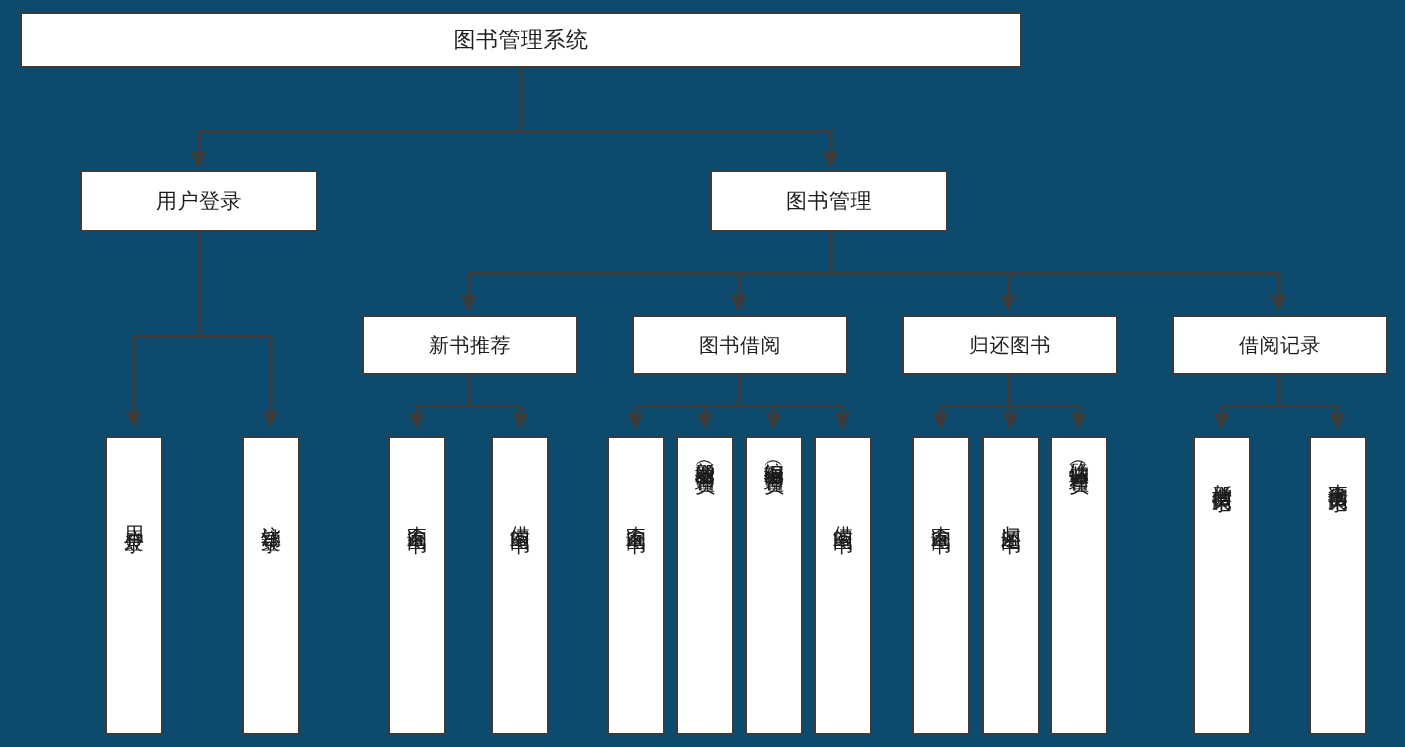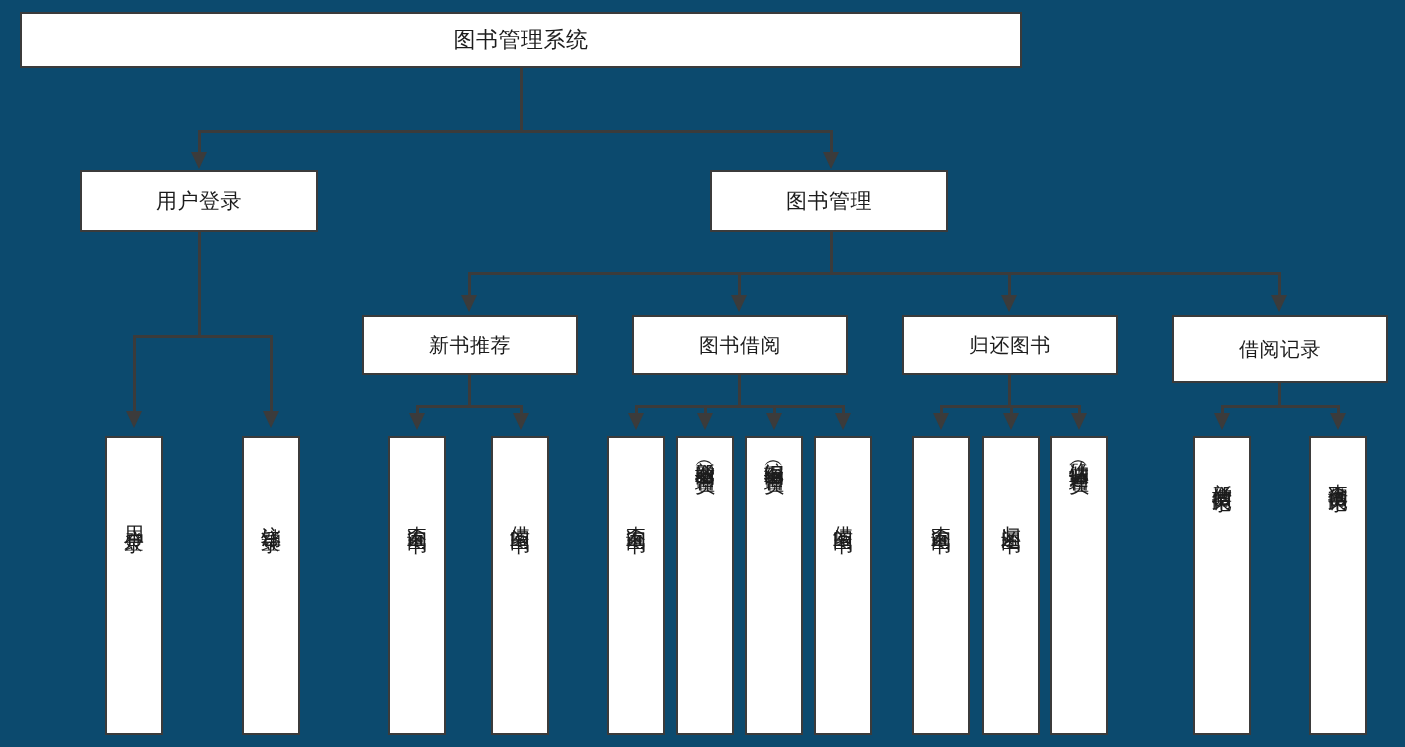--- a/index.html
+++ b/index.html
@@ -170,21 +170,21 @@
 
   <div class="node level2" style="left:710px; top:170px; width:238px; height:62px;">
     <span class="node-label">图书管理</span>
   </div>
   <div class="node level3" style="left:632px; top:315px; width:216px; height:60px;">
     <span class="node-label">图书借阅</span>
   </div>
   <div class="node level3" style="left:902px; top:315px; width:216px; height:60px;">
     <span class="node-label">归还图书</span>
   </div>
-  <div class="node level3" style="left:1172px; top:315px; width:216px; height:68px;">
+  <div class="node level3" style="left:1172px; top:315px; width:216px; height:60px;">
     <span class="node-label">借阅记录</span>
   </div>
 
   <div class="node leaf" style="left:105px; top:436px; width:58px; height:299px; padding-top:72px;">
     <span class="node-label">用户登录</span>
   </div>
   <div class="node leaf" style="left:242px; top:436px; width:58px; height:299px; padding-top:72px;">
     <span class="node-label">注销登录</span>
   </div>
 

